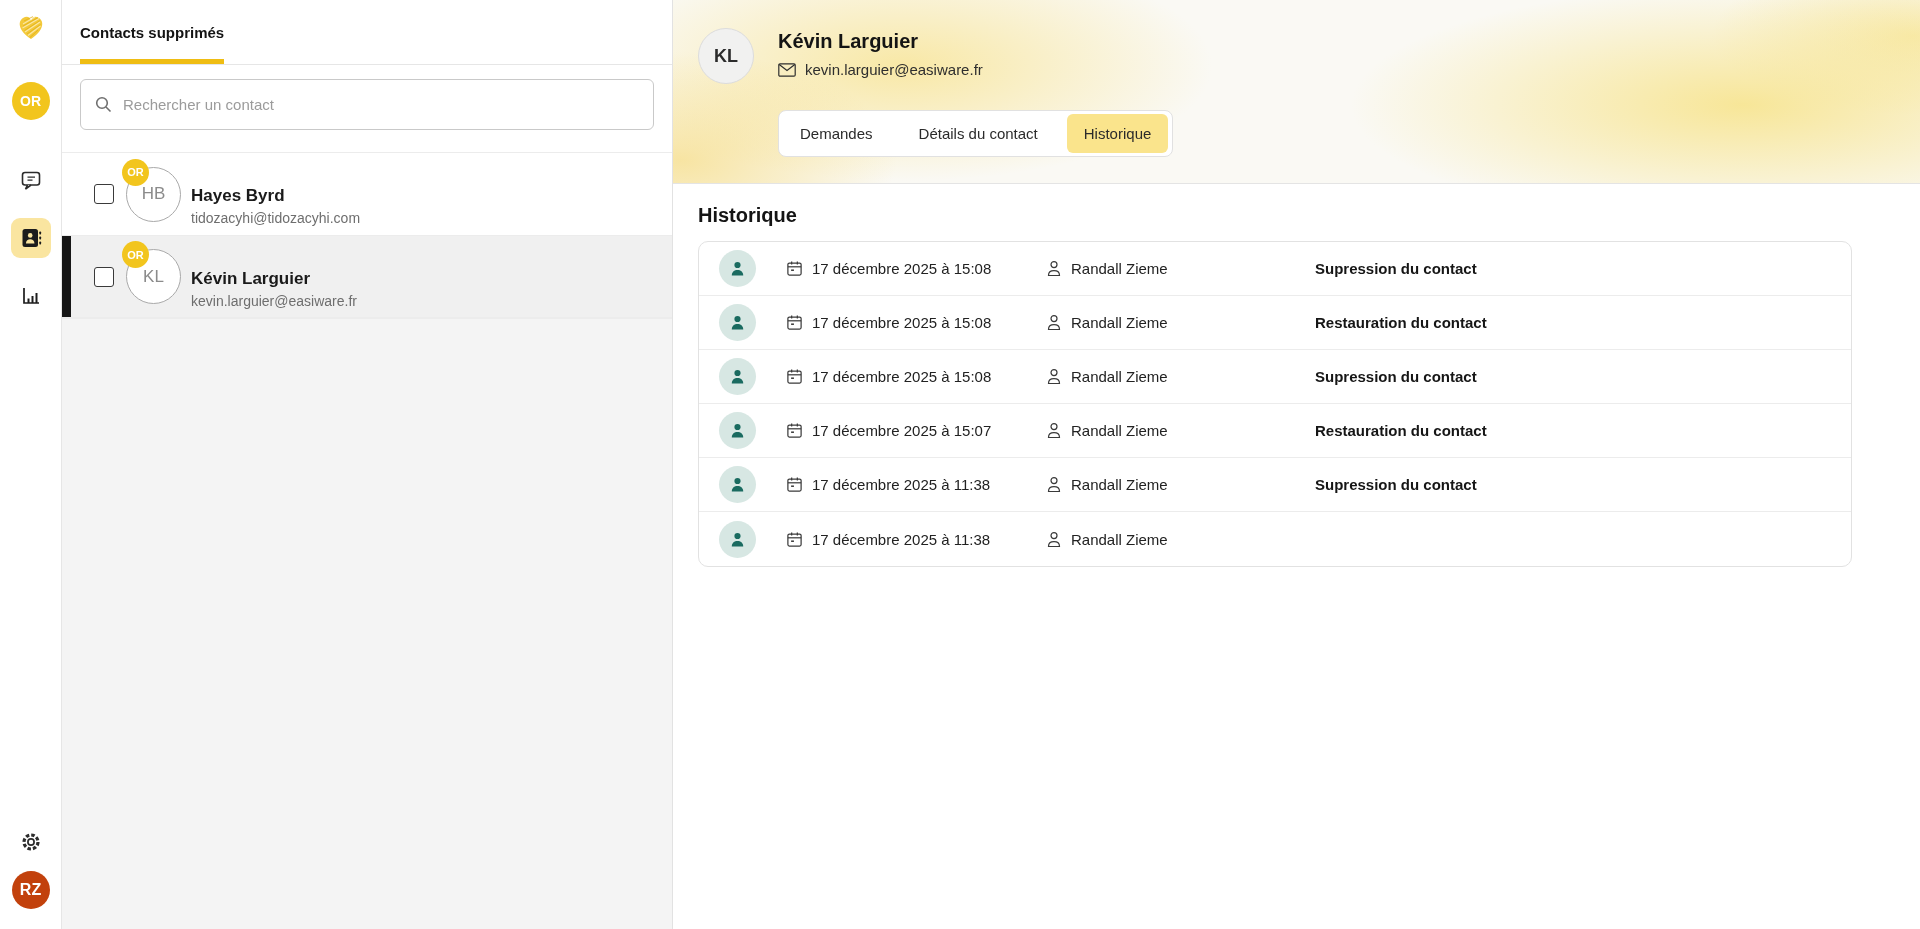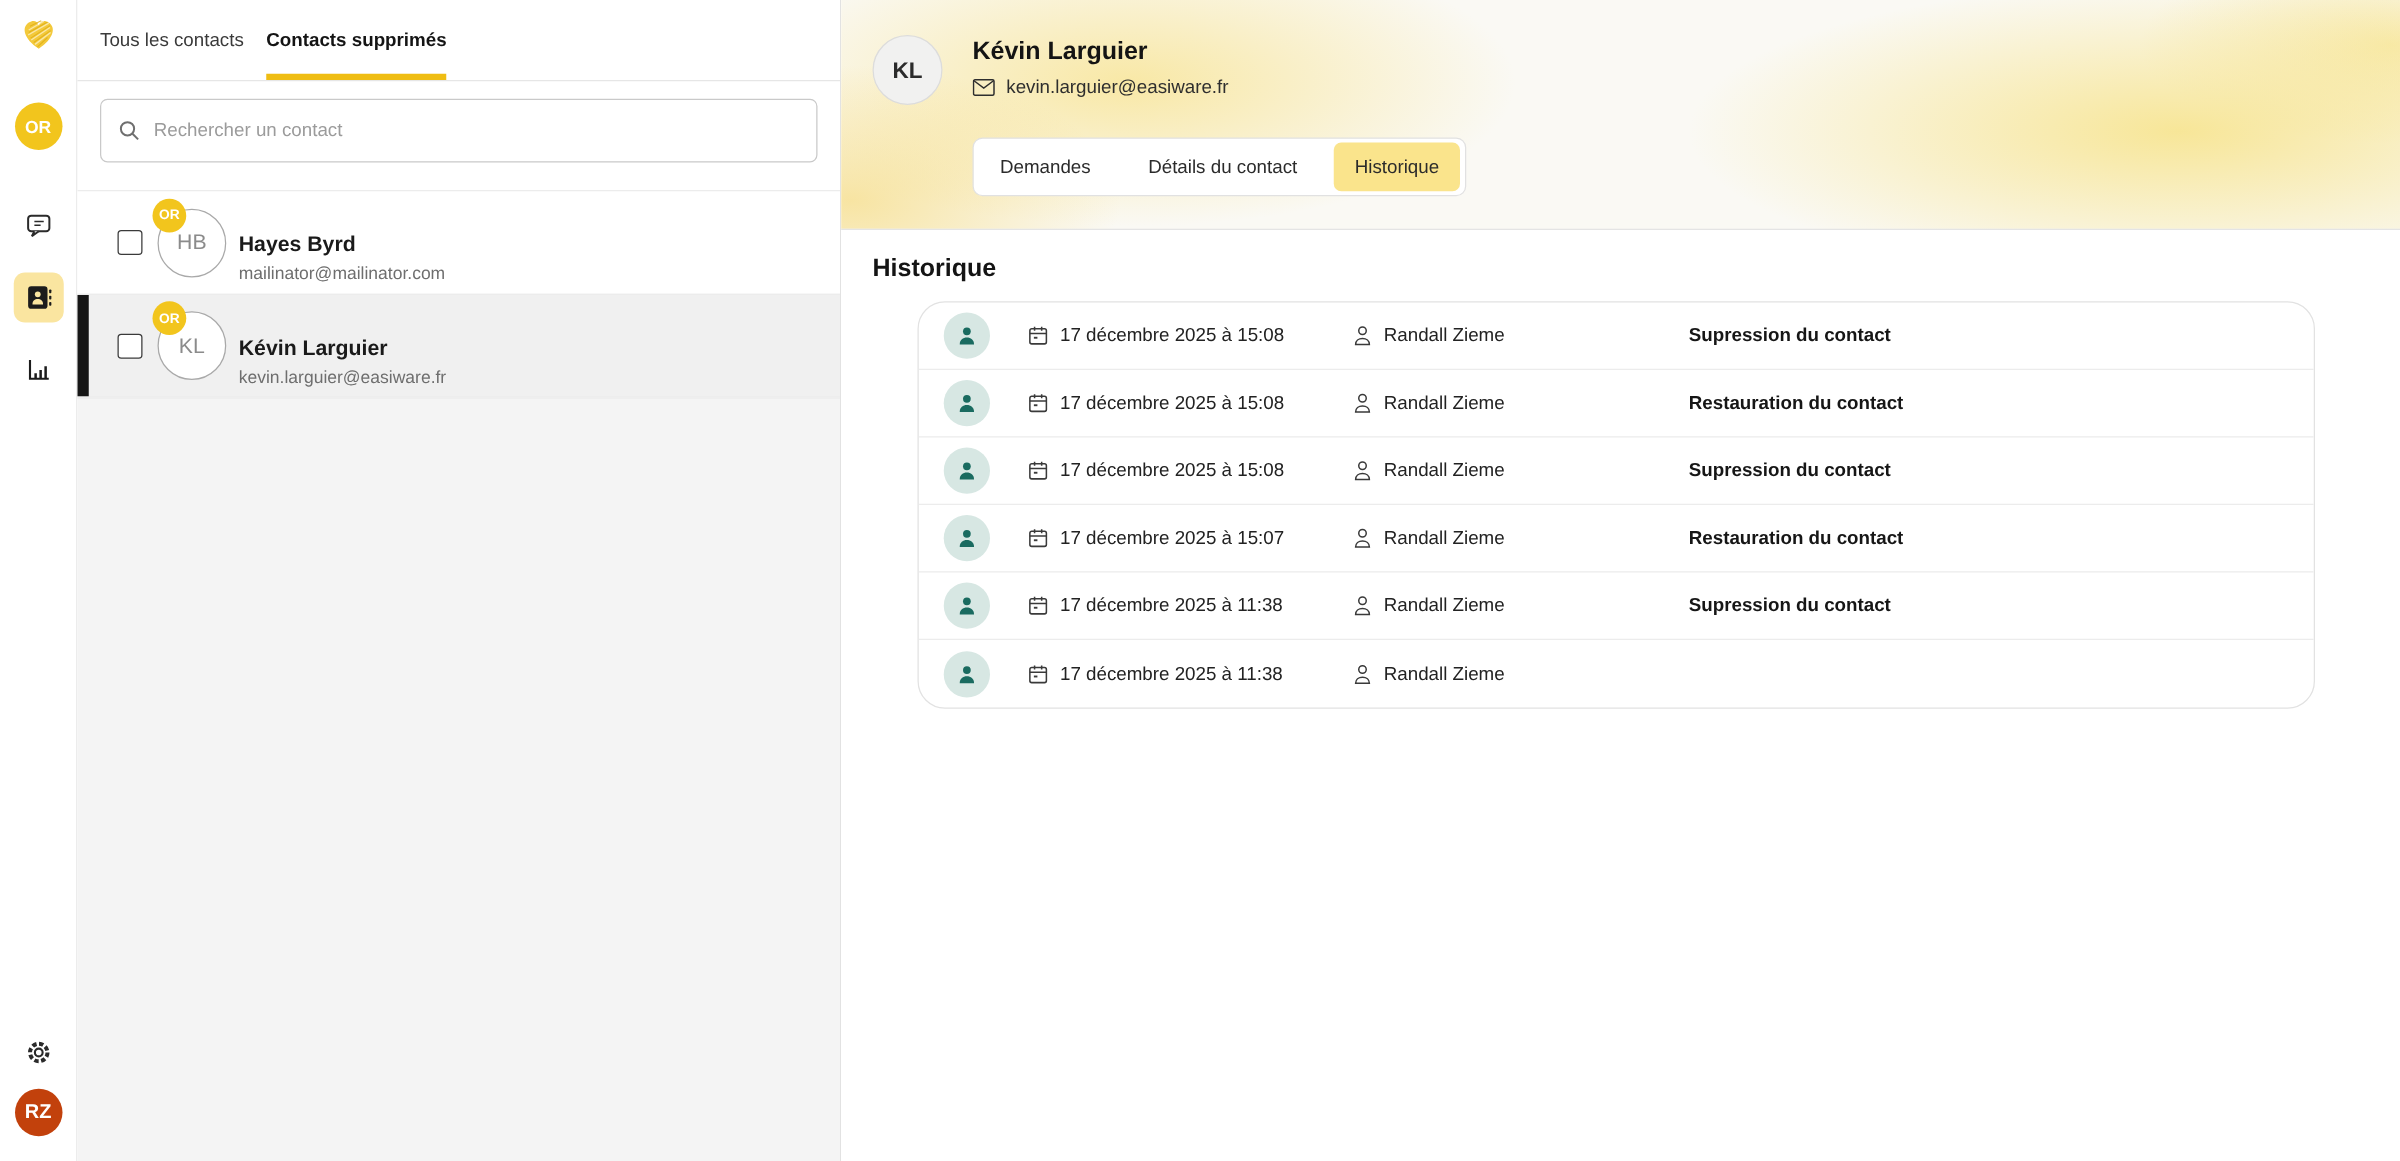--- a/index.html
+++ b/index.html
@@ -85,22 +85,22 @@
   .kl-mail { margin-top:8px; display:flex; align-items:center; gap:9px;
     font-size:15px; color:#2e2e2e;}
   .dtabs { position:absolute; left:105px; top:110px; display:inline-flex; align-items:center;
     background:#fff; border:1px solid #e1e1e1; border-radius:8px; padding:4px; height:47px;gap:12px;}
   .dtab { padding:0 17px; height:39px; display:flex; align-items:center;
     font-size:15px; color:#2b2b2b; border-radius:6px; cursor:pointer; white-space:nowrap;}
   .dtab.active { background:#FAE48C;}
 
   .content { flex:1; padding:20px 68px 0 25px; background:#fff;}
   .sec-title { font-size:20px; font-weight:bold; color:#141414;}
-  .h-table { margin-top:14px; border:1px solid #e2e2e2; border-radius:22px;
-    overflow:hidden; background:#fff;margin-left:36px;}
+  .h-table { margin-top:14px; border:1px solid #e2e2e2; border-radius:10px;
+    overflow:hidden; background:#fff;}
   .h-row { display:grid; grid-template-columns:67px 260px 269px 1fr;
     align-items:center; height:54px; padding:0 20px; border-bottom:1px solid #ececec;}
   .h-table .h-row:last-child { border-bottom:none;}
   .h-av { width:37px; height:37px; border-radius:50%; background:#D7E7E3;
     display:flex; align-items:center; justify-content:center;}
   .h-cell { display:flex; align-items:center; gap:9px; font-size:15px; color:#222;}
   .h-action { font-size:15px; font-weight:bold; color:#161616;}
   svg { display:block;}
 </style>
 </head>
@@ -158,21 +158,20 @@
       <svg width="26" height="26" viewBox="0 0 26 26" fill="none" stroke="#2b2b2b">
         <circle cx="13" cy="13" r="7" stroke-width="3.2" stroke-dasharray="3.5 2"></circle>
         <circle cx="13" cy="13" r="3.1" stroke-width="1.7"></circle>
       </svg>
     </div>
     <div class="user-avatar">RZ</div>
   </div>
 
   <div class="list-panel">
     <div class="tabbar">
-      <div class="ltab">Tous les contacts</div>
       <div class="ltab active">Contacts supprimés</div>
     </div>
     <div class="search-wrap">
       <div class="search-box">
         <svg width="19" height="19" viewBox="0 0 19 19" fill="none" stroke="#6f6f6f" stroke-width="1.6">
           <circle cx="8" cy="8" r="5.3"></circle>
             <path d="M12 12 L16.5 16.5"></path>
         </svg>
         <input type="text" value="" placeholder="Rechercher un contact" style="">
       </div>
@@ -180,21 +179,21 @@
     <div class="contact-list">
 
     <div class="c-row">
           <span class="cbx"></span>
           <span class="c-av-wrap">
             <span class="c-av">HB</span>
             <span class="c-badge">OR</span>
           </span>
           <span class="c-info">
             <span class="c-name">Hayes Byrd</span>
-            <span class="c-mail">mailinator@mailinator.com</span>
+            <span class="c-mail">tidozacyhi@tidozacyhi.com</span>
           </span>
         </div>
         <div class="c-row selected">
           <span class="cbx"></span>
           <span class="c-av-wrap">
             <span class="c-av">KL</span>
             <span class="c-badge">OR</span>
           </span>
           <span class="c-info">
             <span class="c-name">Kévin Larguier</span>

